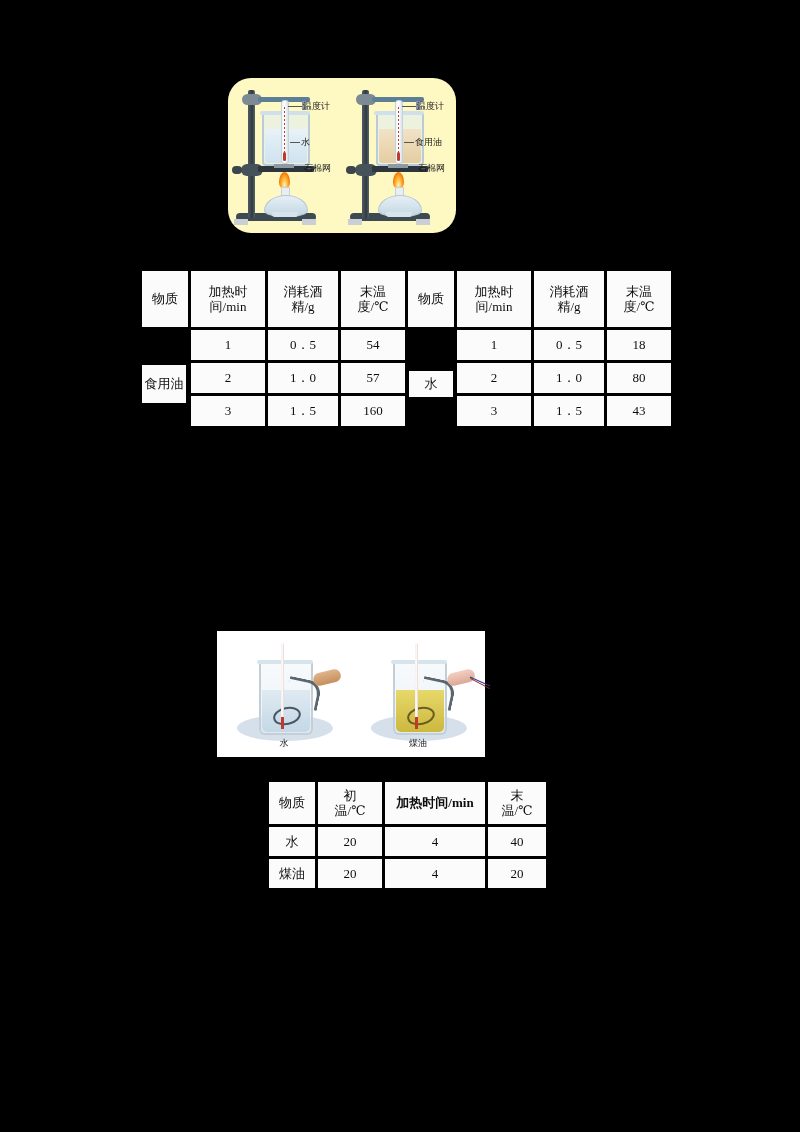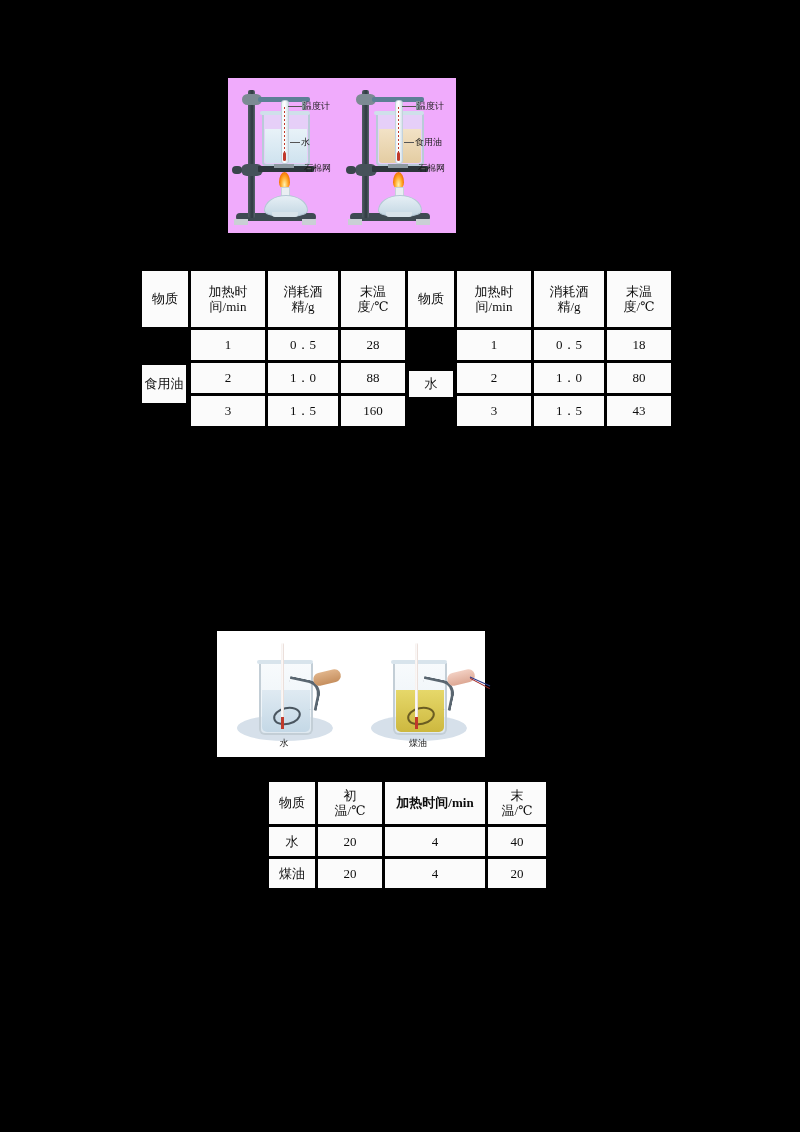--- a/index.html
+++ b/index.html
@@ -9,21 +9,22 @@
     font-family:"Liberation Serif","DejaVu Serif",serif;
     color:#111;
     overflow:hidden;
     position:relative;
   }
   .page{position:relative;width:800px;height:1132px;}
 
   
   #figure-apparatus{
     position:absolute;left:228px;top:78px;width:228px;height:155px;
-    background:#f0abfc;
+    background:#fef9c3;
+    border-radius:23px;
   }
   .rig{position:absolute;top:0;width:114px;height:155px;}
   .rig.left{left:0;}
   .rig.right{left:114px;}
 
   .stand-base{position:absolute;left:8px;top:135px;width:80px;height:8px;
     background:#3e4a52;border-radius:4px;}
   .stand-foot-l{position:absolute;left:6px;top:141px;width:14px;height:6px;background:#c9cfd4;}
   .stand-foot-r{position:absolute;left:74px;top:141px;width:14px;height:6px;background:#c9cfd4;}
   .stand-rod{position:absolute;left:20px;top:12px;width:7px;height:128px;
@@ -248,30 +249,30 @@
       <td class="hdr w-temp">
         <span>末温</span><br>
         <span>度/℃</span>
       </td>
     </tr>
 
     <tr>
       <td class="blank" rowspan="3"></td>
       <td>1</td>
       <td>0．5</td>
-      <td>28</td>
+      <td>54</td>
       <td class="blank" rowspan="3"></td>
       <td>1</td>
       <td>0．5</td>
       <td>18</td>
     </tr>
     <tr>
       <td>2</td>
       <td>1．0</td>
-      <td>88</td>
+      <td>57</td>
       <td>2</td>
       <td>1．0</td>
       <td>80</td>
     </tr>
     <tr>
       <td>3</td>
       <td>1．5</td>
       <td>160</td>
       <td>3</td>
       <td>1．5</td>

